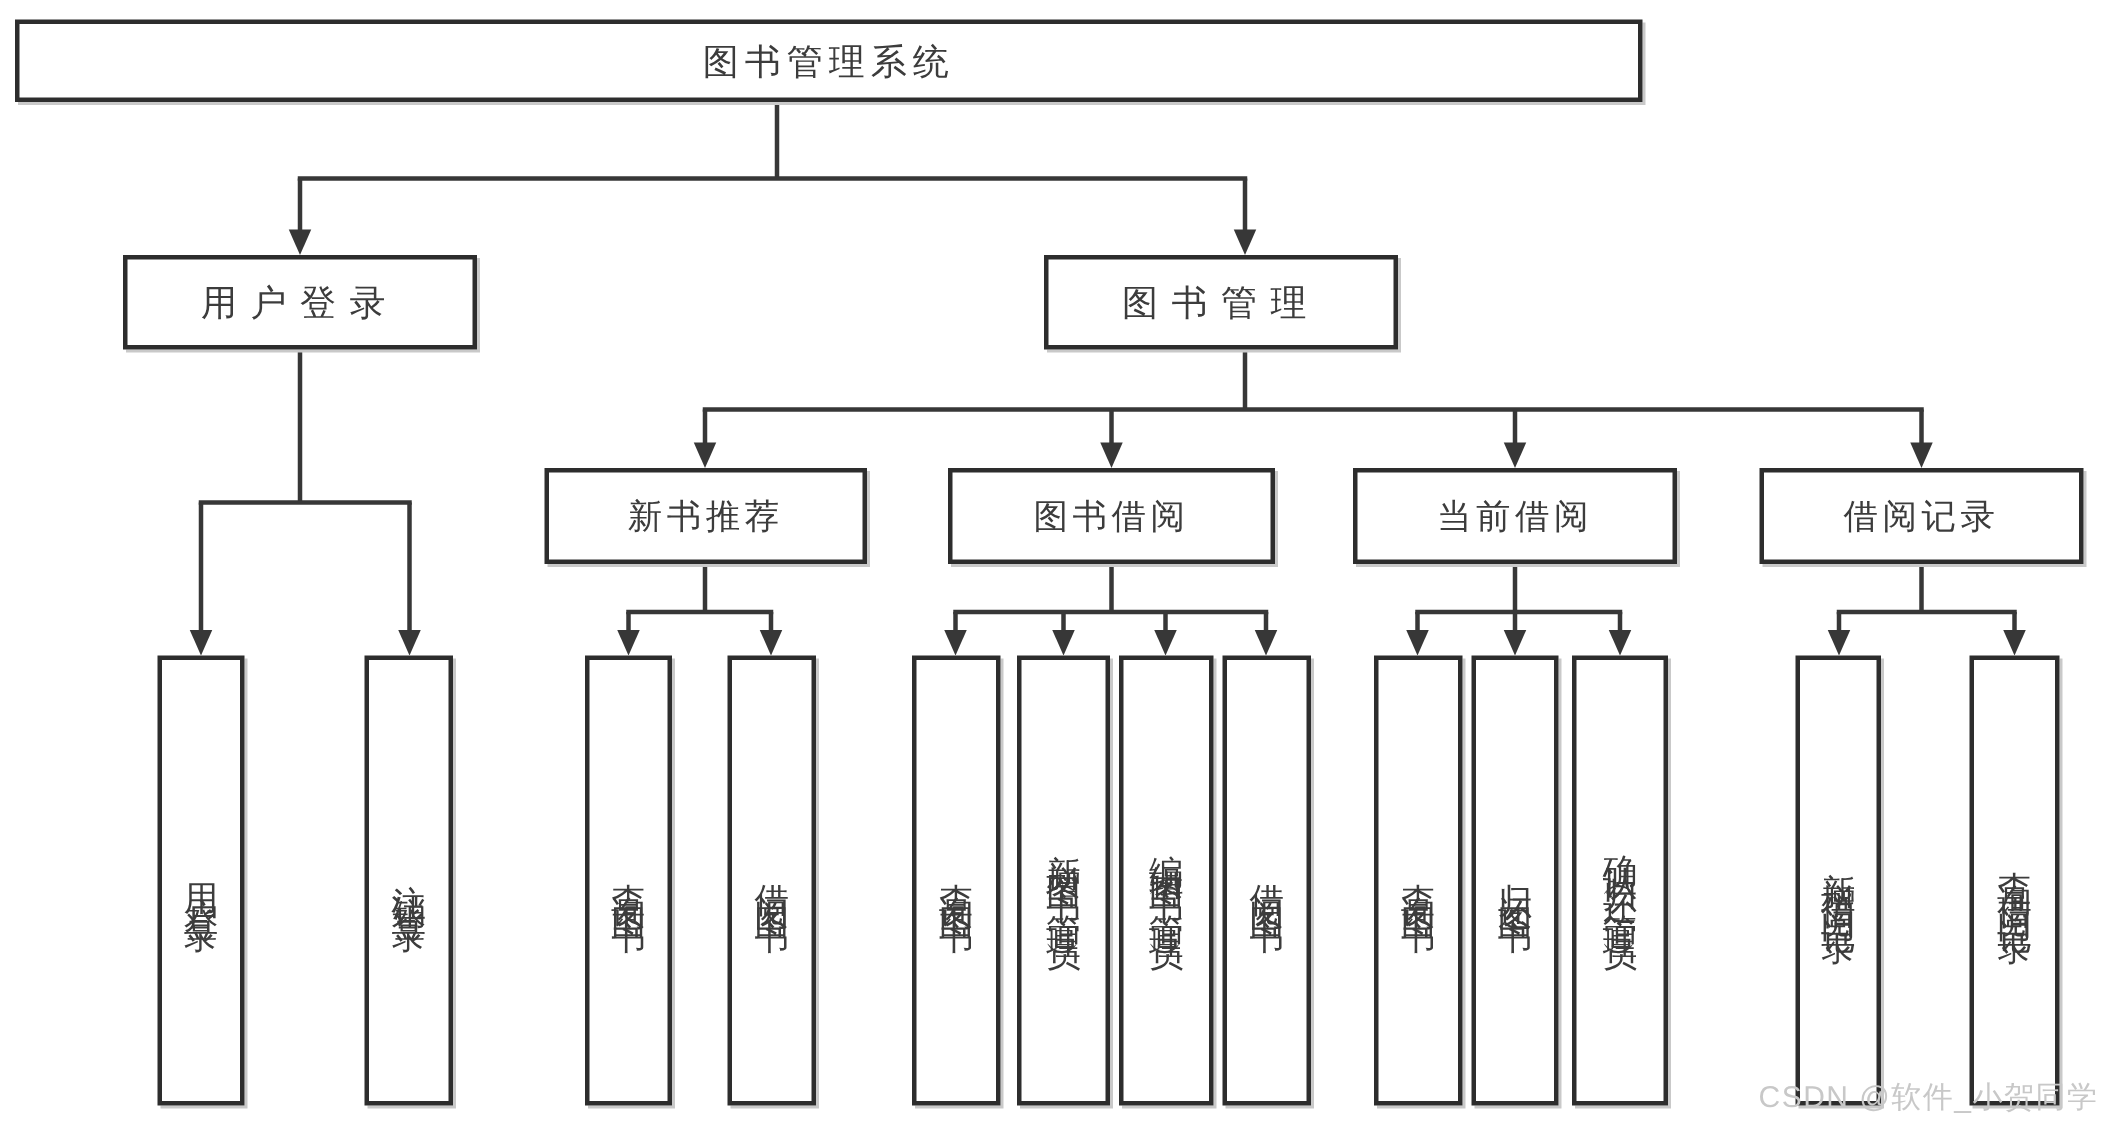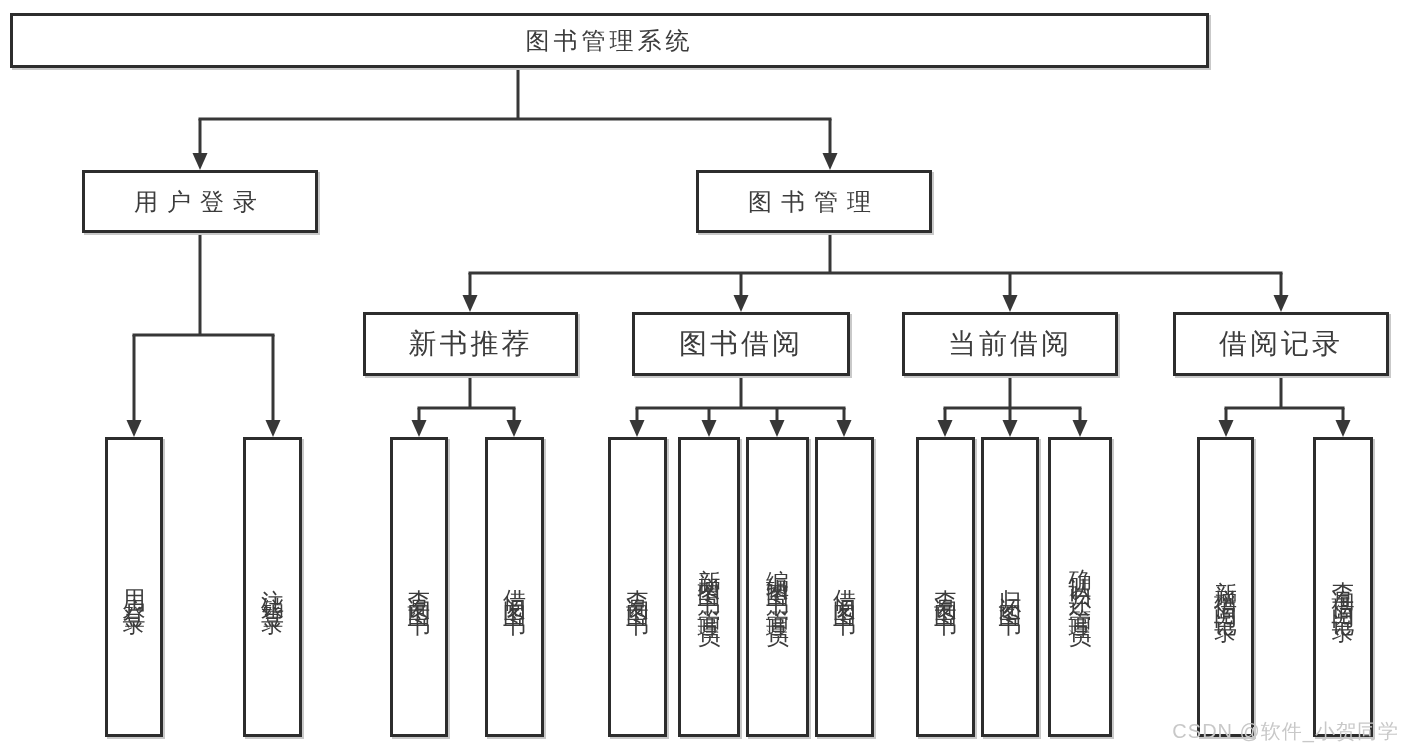--- a/index.html
+++ b/index.html
@@ -7,21 +7,21 @@
   #stage{position:relative;width:1405px;height:747px;background:#ffffff;overflow:hidden;}
   #wires{position:absolute;left:0;top:0;width:1405px;height:747px;pointer-events:none;}
   .node{
     position:absolute;box-sizing:border-box;background:#ffffff;
     border:3px solid #2d2d2d;box-shadow:2px 2px 0 #c9c9c9;
     display:flex;align-items:center;justify-content:center;
     color:#3c3c3c;text-align:center;
   }
   .fs-root{font-size:24px;letter-spacing:4px;}
   .fs-l2{font-size:24px;letter-spacing:9px;}
-  .fs-l3{font-size:28px;letter-spacing:3px;text-align:center;}
+  .fs-l3{font-size:23px;letter-spacing:3px;text-align:center;}
   .vert .lbl{
     writing-mode:vertical-rl;text-orientation:mixed;
     font-size:23px;letter-spacing:8px;line-height:1;
     white-space:nowrap;
   }
   .watermark{
     position:absolute;right:6px;bottom:2px;
     color:#c8c8c8;font-size:20px;letter-spacing:1px;
     white-space:nowrap;
   }
@@ -79,21 +79,21 @@
       <path d="M1080 408 V425" stroke="#373737" stroke-width="3" fill="none"></path>
       <polygon points="1072.5,420 1087.5,420 1080,437" fill="#373737"></polygon>
       <path d="M1281 376 V408" stroke="#373737" stroke-width="3" fill="none"></path>
       <path d="M1224.5 408 H1344.5" stroke="#373737" stroke-width="3" fill="none"></path>
       <path d="M1226 408 V425" stroke="#373737" stroke-width="3" fill="none"></path>
       <polygon points="1218.5,420 1233.5,420 1226,437" fill="#373737"></polygon>
       <path d="M1343 408 V425" stroke="#373737" stroke-width="3" fill="none"></path>
       <polygon points="1335.5,420 1350.5,420 1343,437" fill="#373737"></polygon>
     </svg>
 
-  <div class="node fs-root" style="left:10px;top:13px;width:1199px;height:55px;">
+  <div class="node fs-root" style="left:10px;top:13px;width:1085px;height:55px;">
     <span class="lbl">图书管理系统</span>
   </div>
 
   <div class="node fs-l2" style="left:82px;top:170px;width:236px;height:63px;">
     <span class="lbl">用户登录</span>
   </div>
   <div class="node fs-l2" style="left:696px;top:170px;width:236px;height:63px;">
     <span class="lbl">图书管理</span>
   </div>
 

